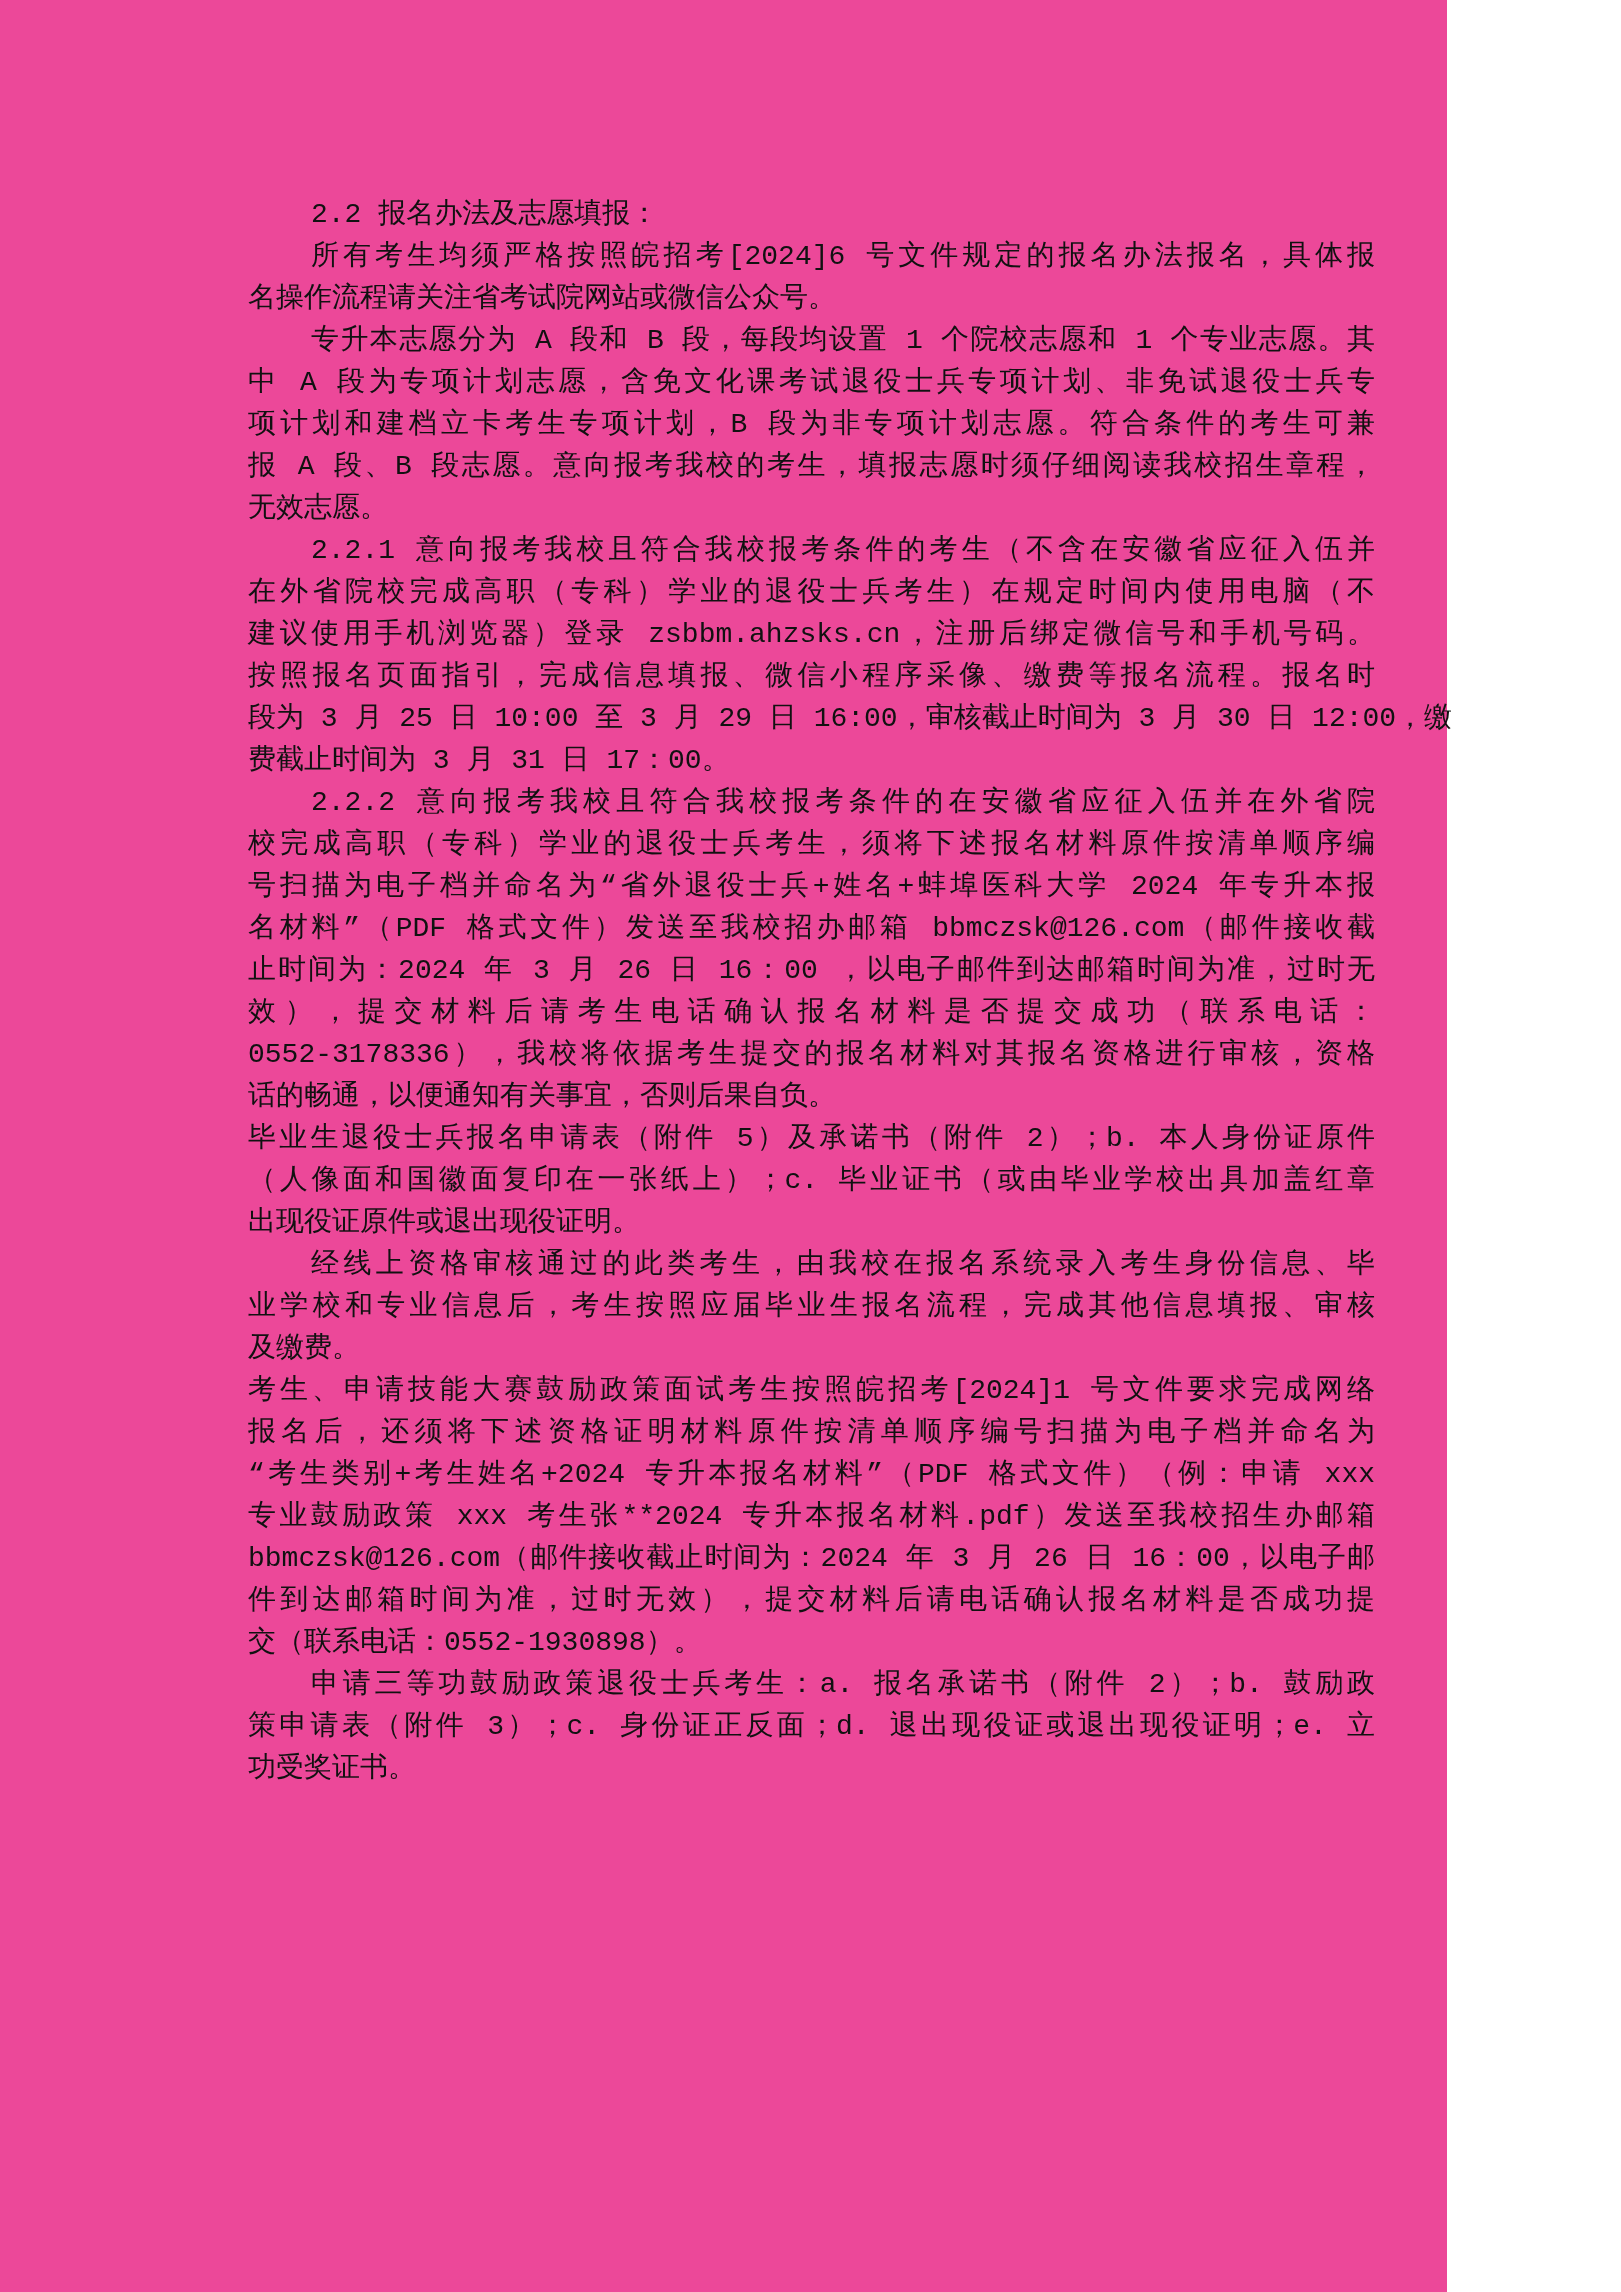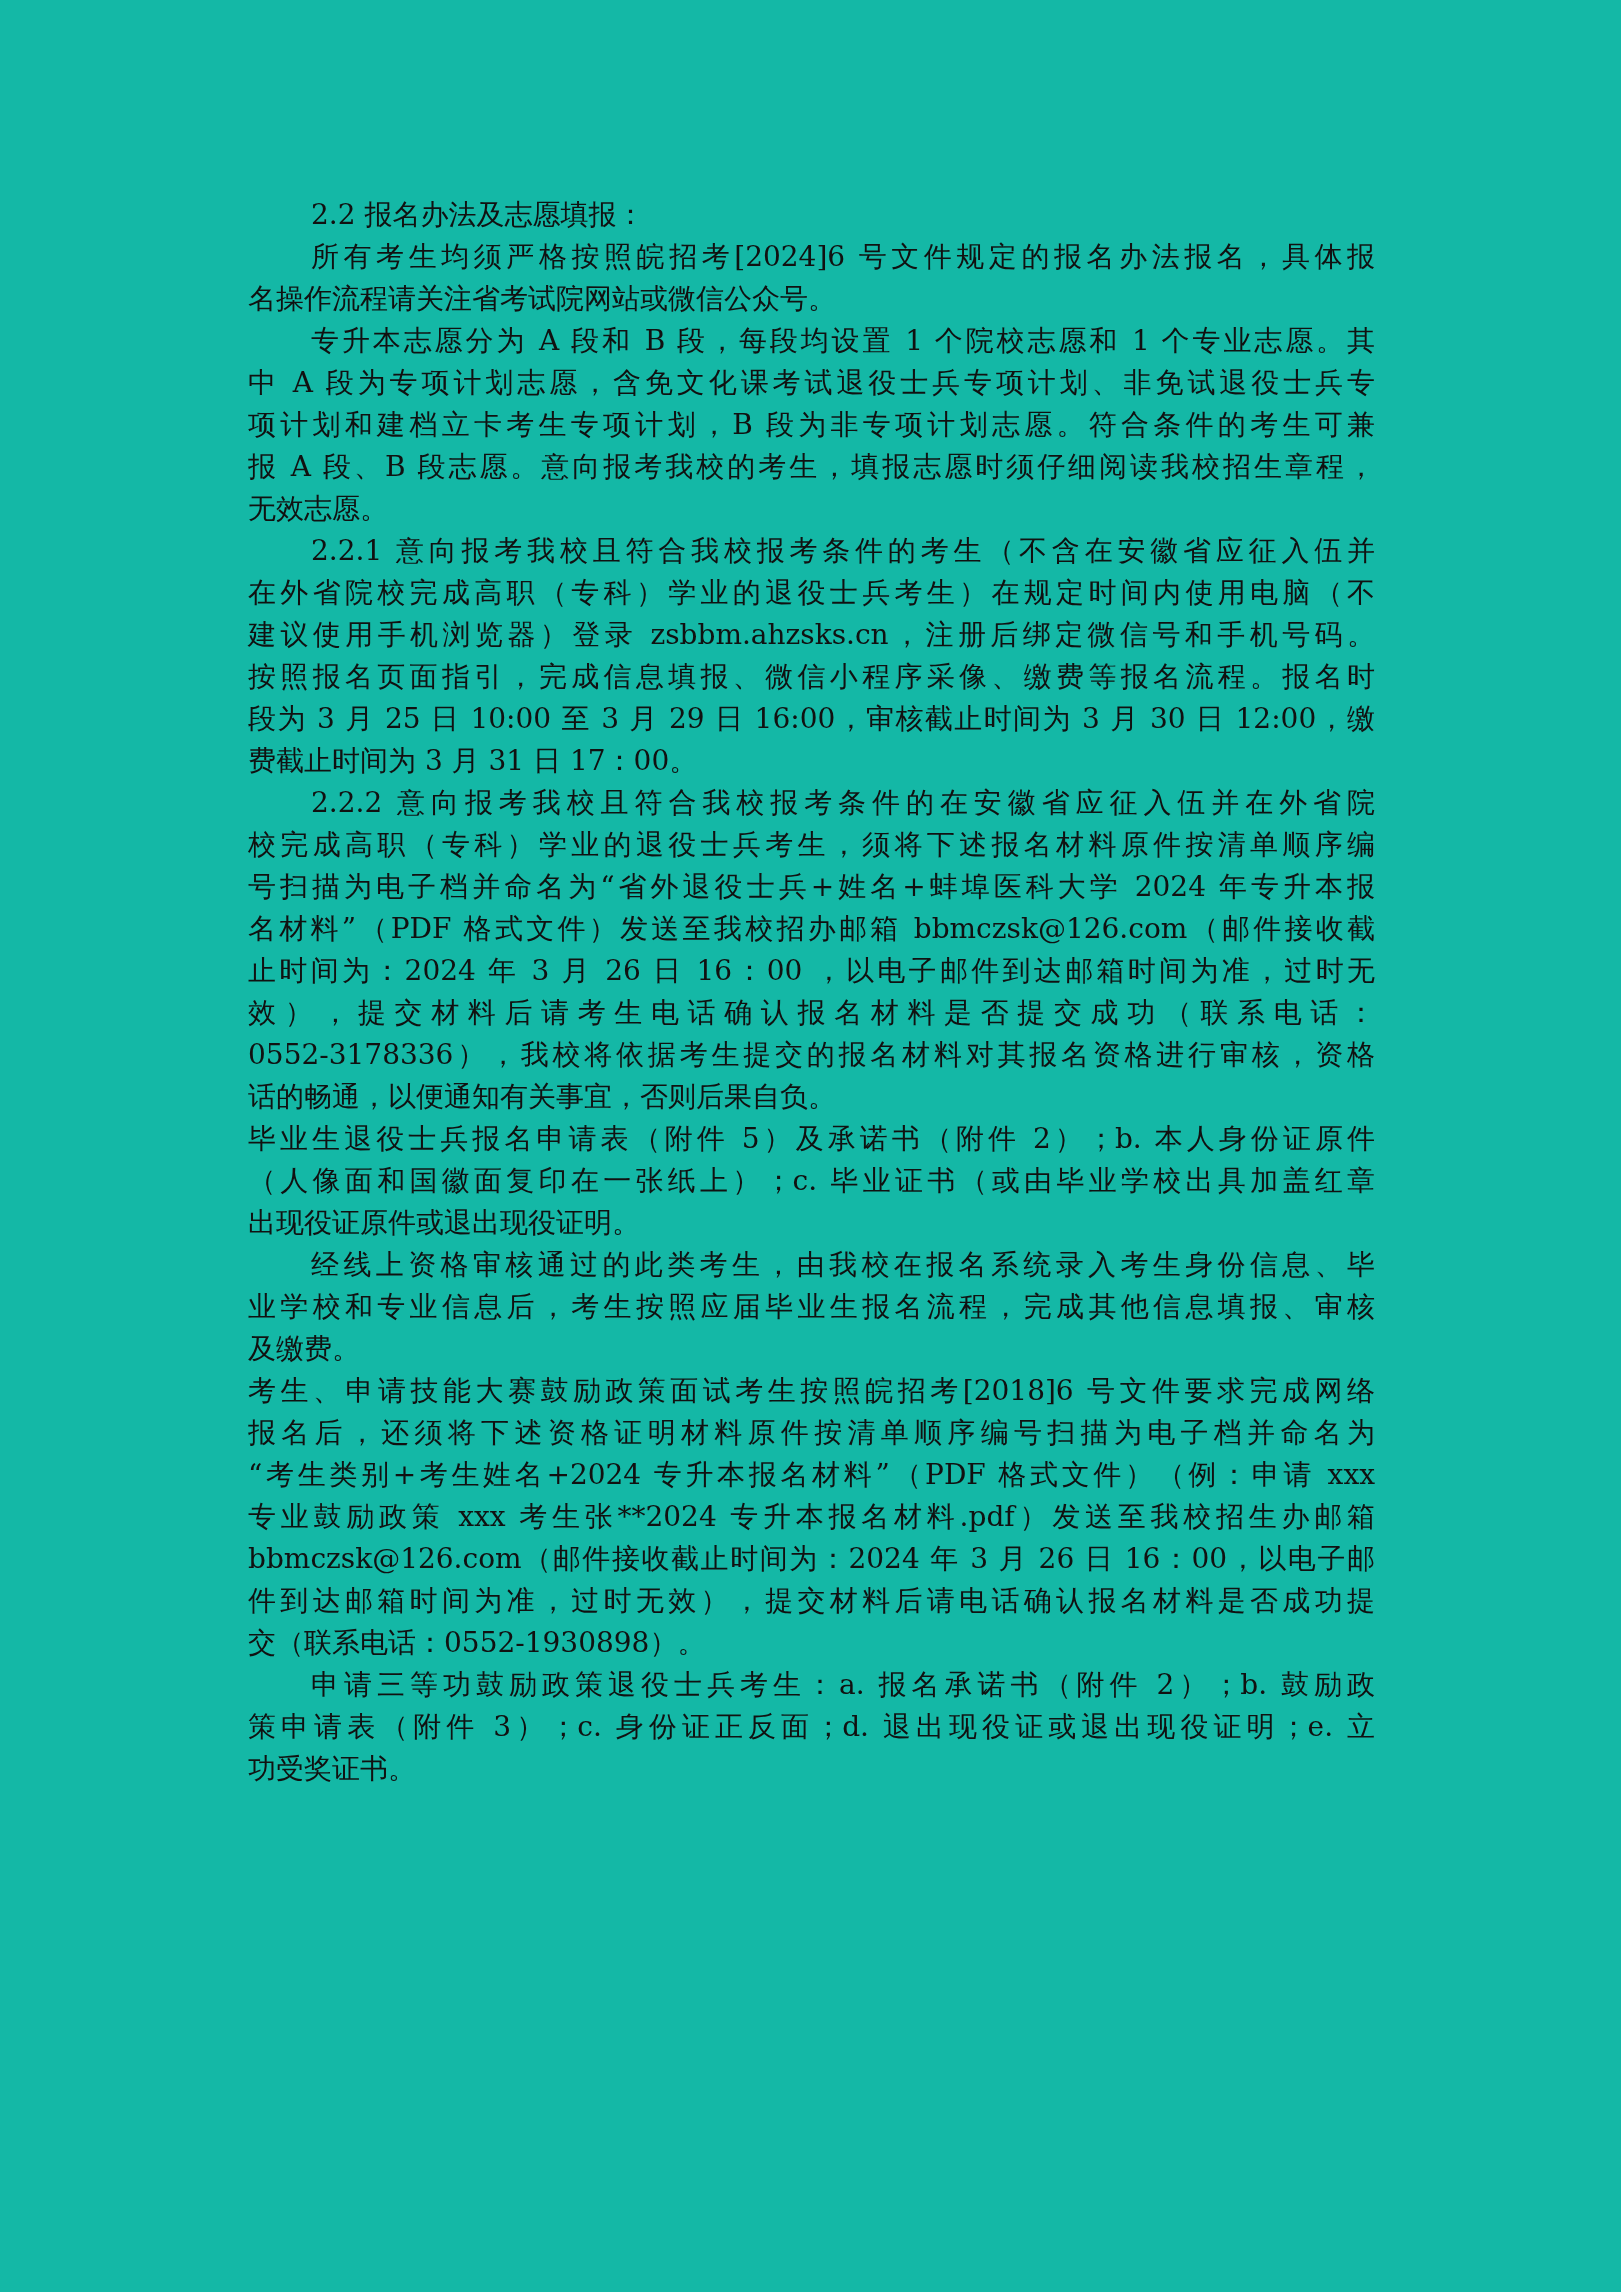--- a/index.html
+++ b/index.html
@@ -12,23 +12,24 @@
       height: 2293px;
       position: relative;
       overflow: hidden;
       font-family: "DejaVu Serif", "Liberation Serif", serif;
       color: #111111;
     }
     .page {
       position: absolute;
       left: 0;
       top: 0;
-      width: 1621px;
+      width: 1447px;
       height: 2293px;
-      background: #14b8a6;
+      background: #ec4899;
+      font-family: Liberation Mono, monospace;
     }
     .text-block {
       position: absolute;
       left: 248px;
       top: 194px;
       width: 1127px;
     }
     .paragraph {
       margin: 0;
       padding: 0;
@@ -100,21 +101,21 @@
       <span class="line last">出现役证原件或退出现役证明。</span>
     </p>
 
     <p class="paragraph">
       <span class="line first">经线上资格审核通过的此类考生，由我校在报名系统录入考生身份信息、毕</span>
       <span class="line">业学校和专业信息后，考生按照应届毕业生报名流程，完成其他信息填报、审核</span>
       <span class="line last">及缴费。</span>
     </p>
 
     <p class="paragraph">
-      <span class="line">考生、申请技能大赛鼓励政策面试考生按照皖招考[2018]6 号文件要求完成网络</span>
+      <span class="line">考生、申请技能大赛鼓励政策面试考生按照皖招考[2024]1 号文件要求完成网络</span>
       <span class="line">报名后，还须将下述资格证明材料原件按清单顺序编号扫描为电子档并命名为</span>
       <span class="line">“考生类别+考生姓名+2024 专升本报名材料”（PDF 格式文件）（例：申请 xxx</span>
       <span class="line">专业鼓励政策 xxx 考生张**2024 专升本报名材料.pdf）发送至我校招生办邮箱</span>
       <span class="line">bbmczsk@126.com（邮件接收截止时间为：2024 年 3 月 26 日 16：00，以电子邮</span>
       <span class="line">件到达邮箱时间为准，过时无效），提交材料后请电话确认报名材料是否成功提</span>
       <span class="line last">交（联系电话：0552-1930898）。</span>
     </p>
 
     <p class="paragraph">
       <span class="line first">申请三等功鼓励政策退役士兵考生：a. 报名承诺书（附件 2）；b. 鼓励政</span>

